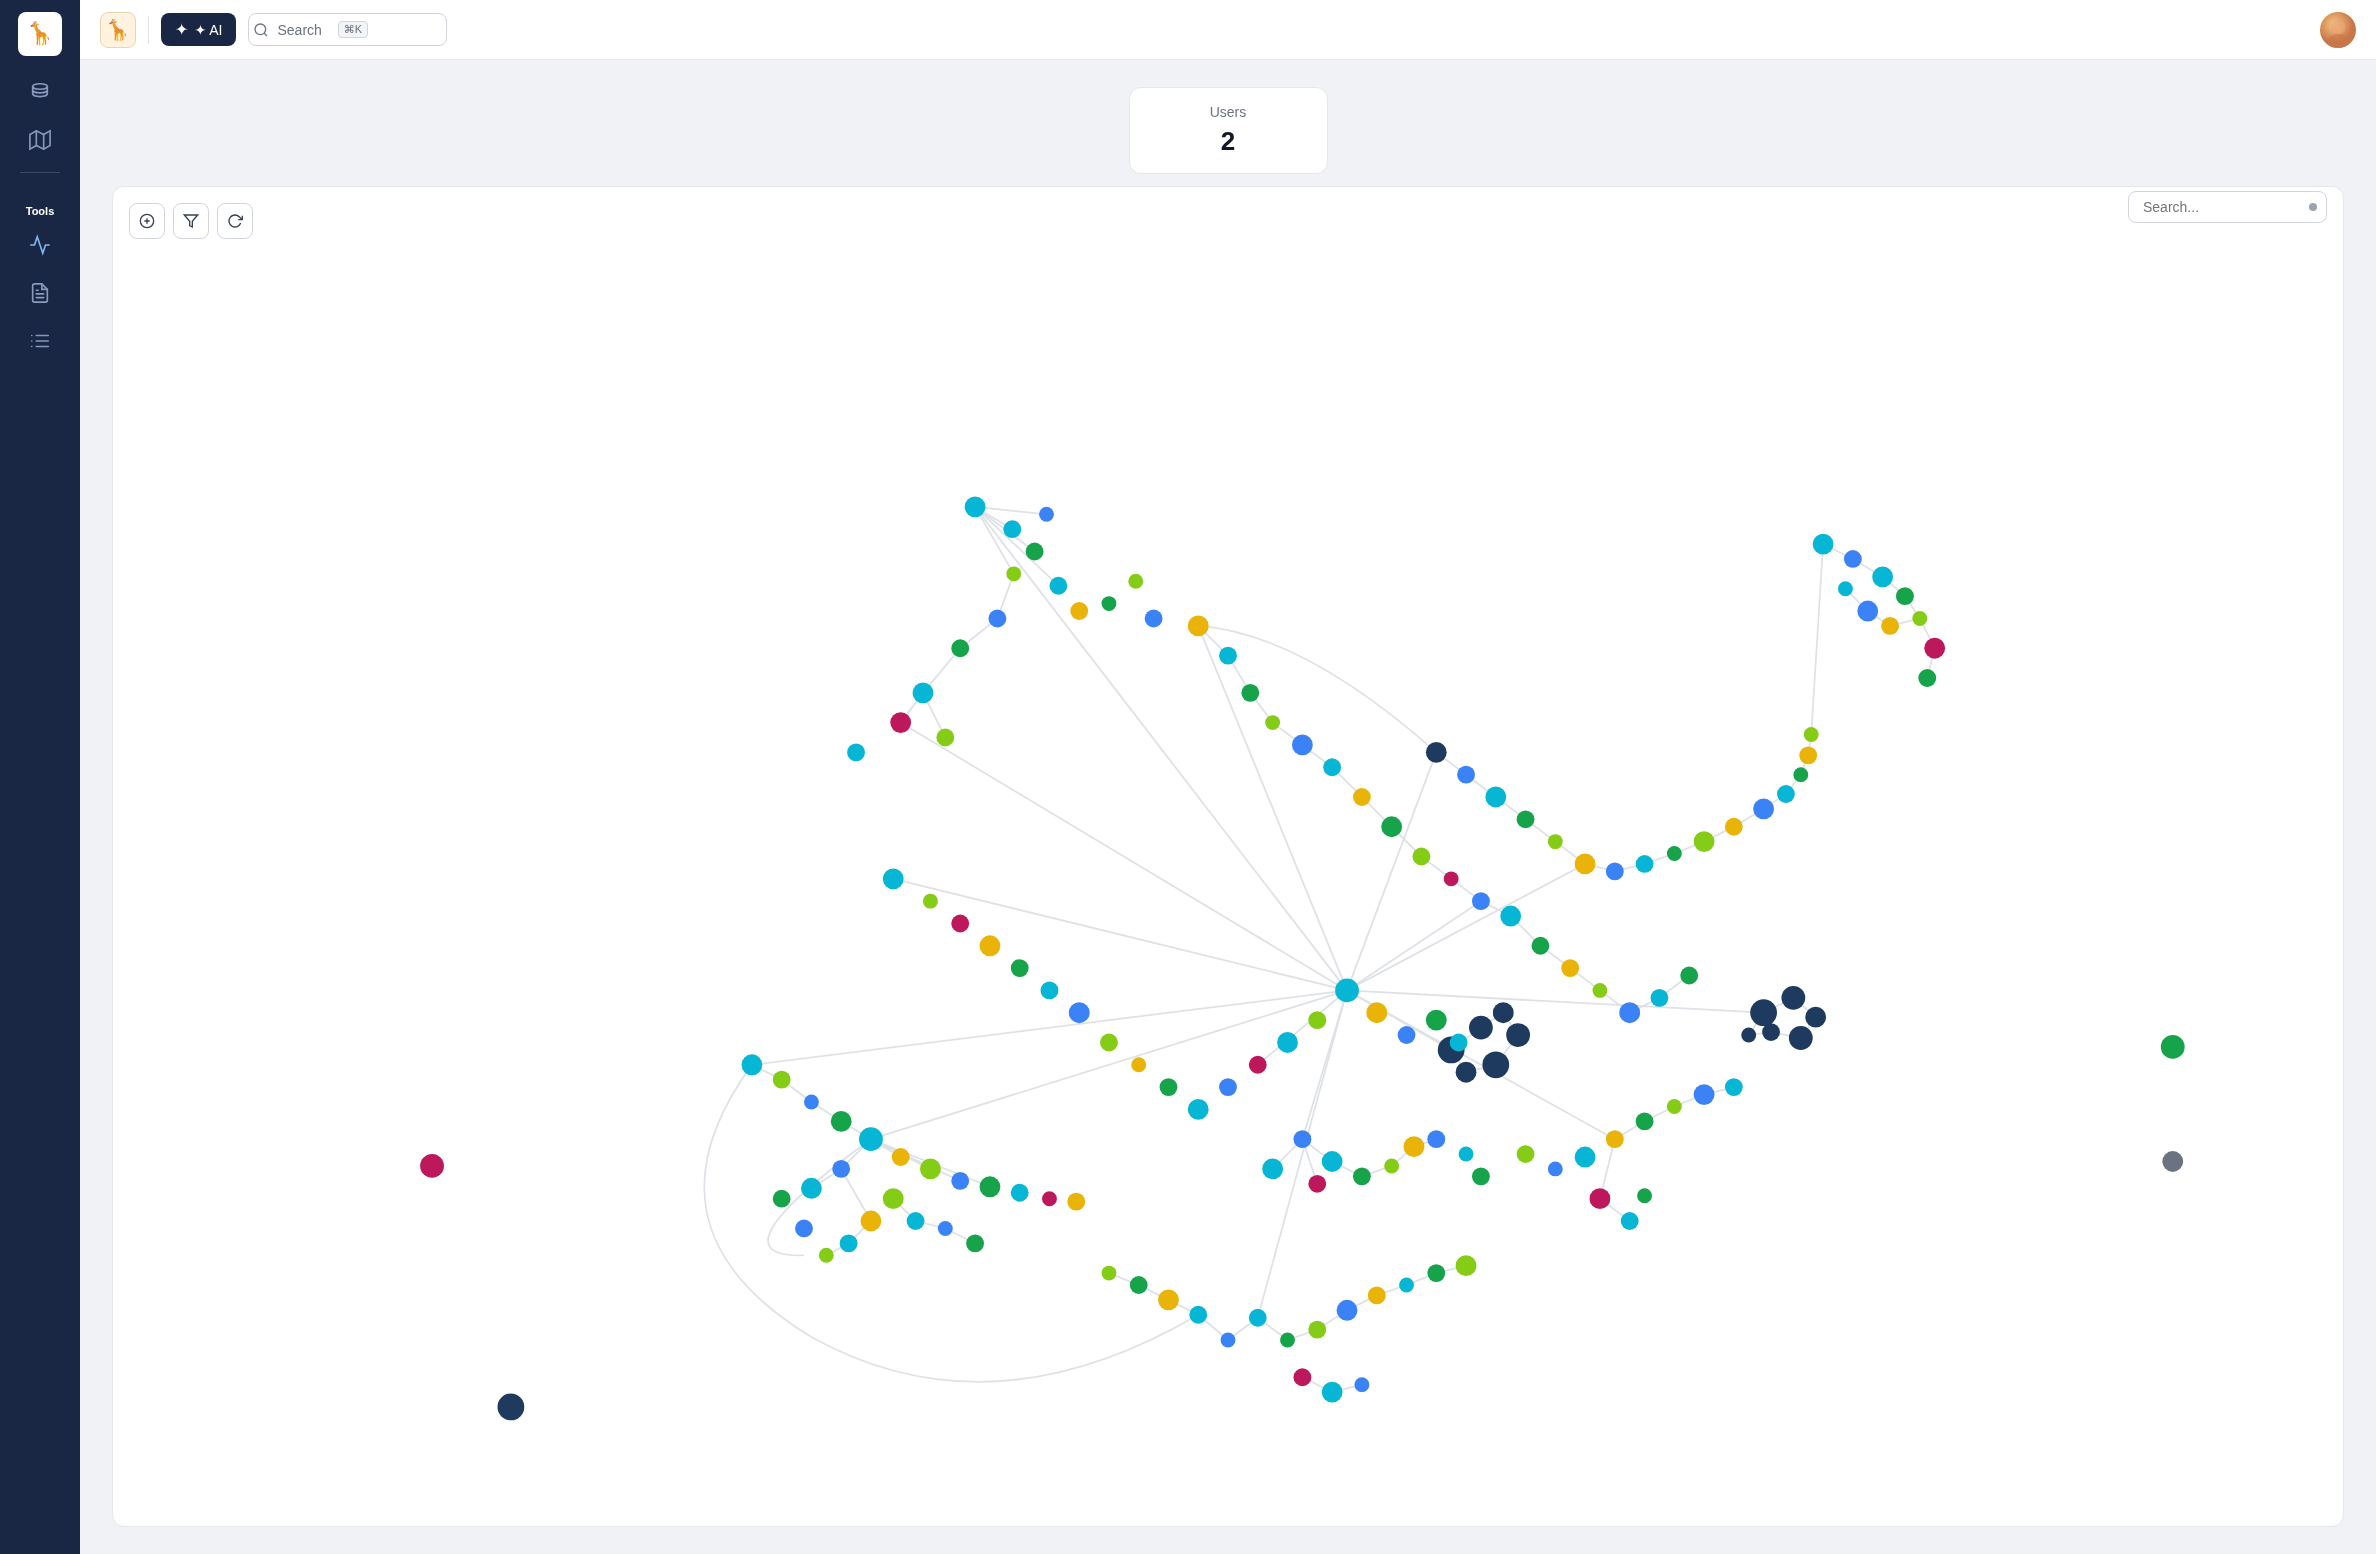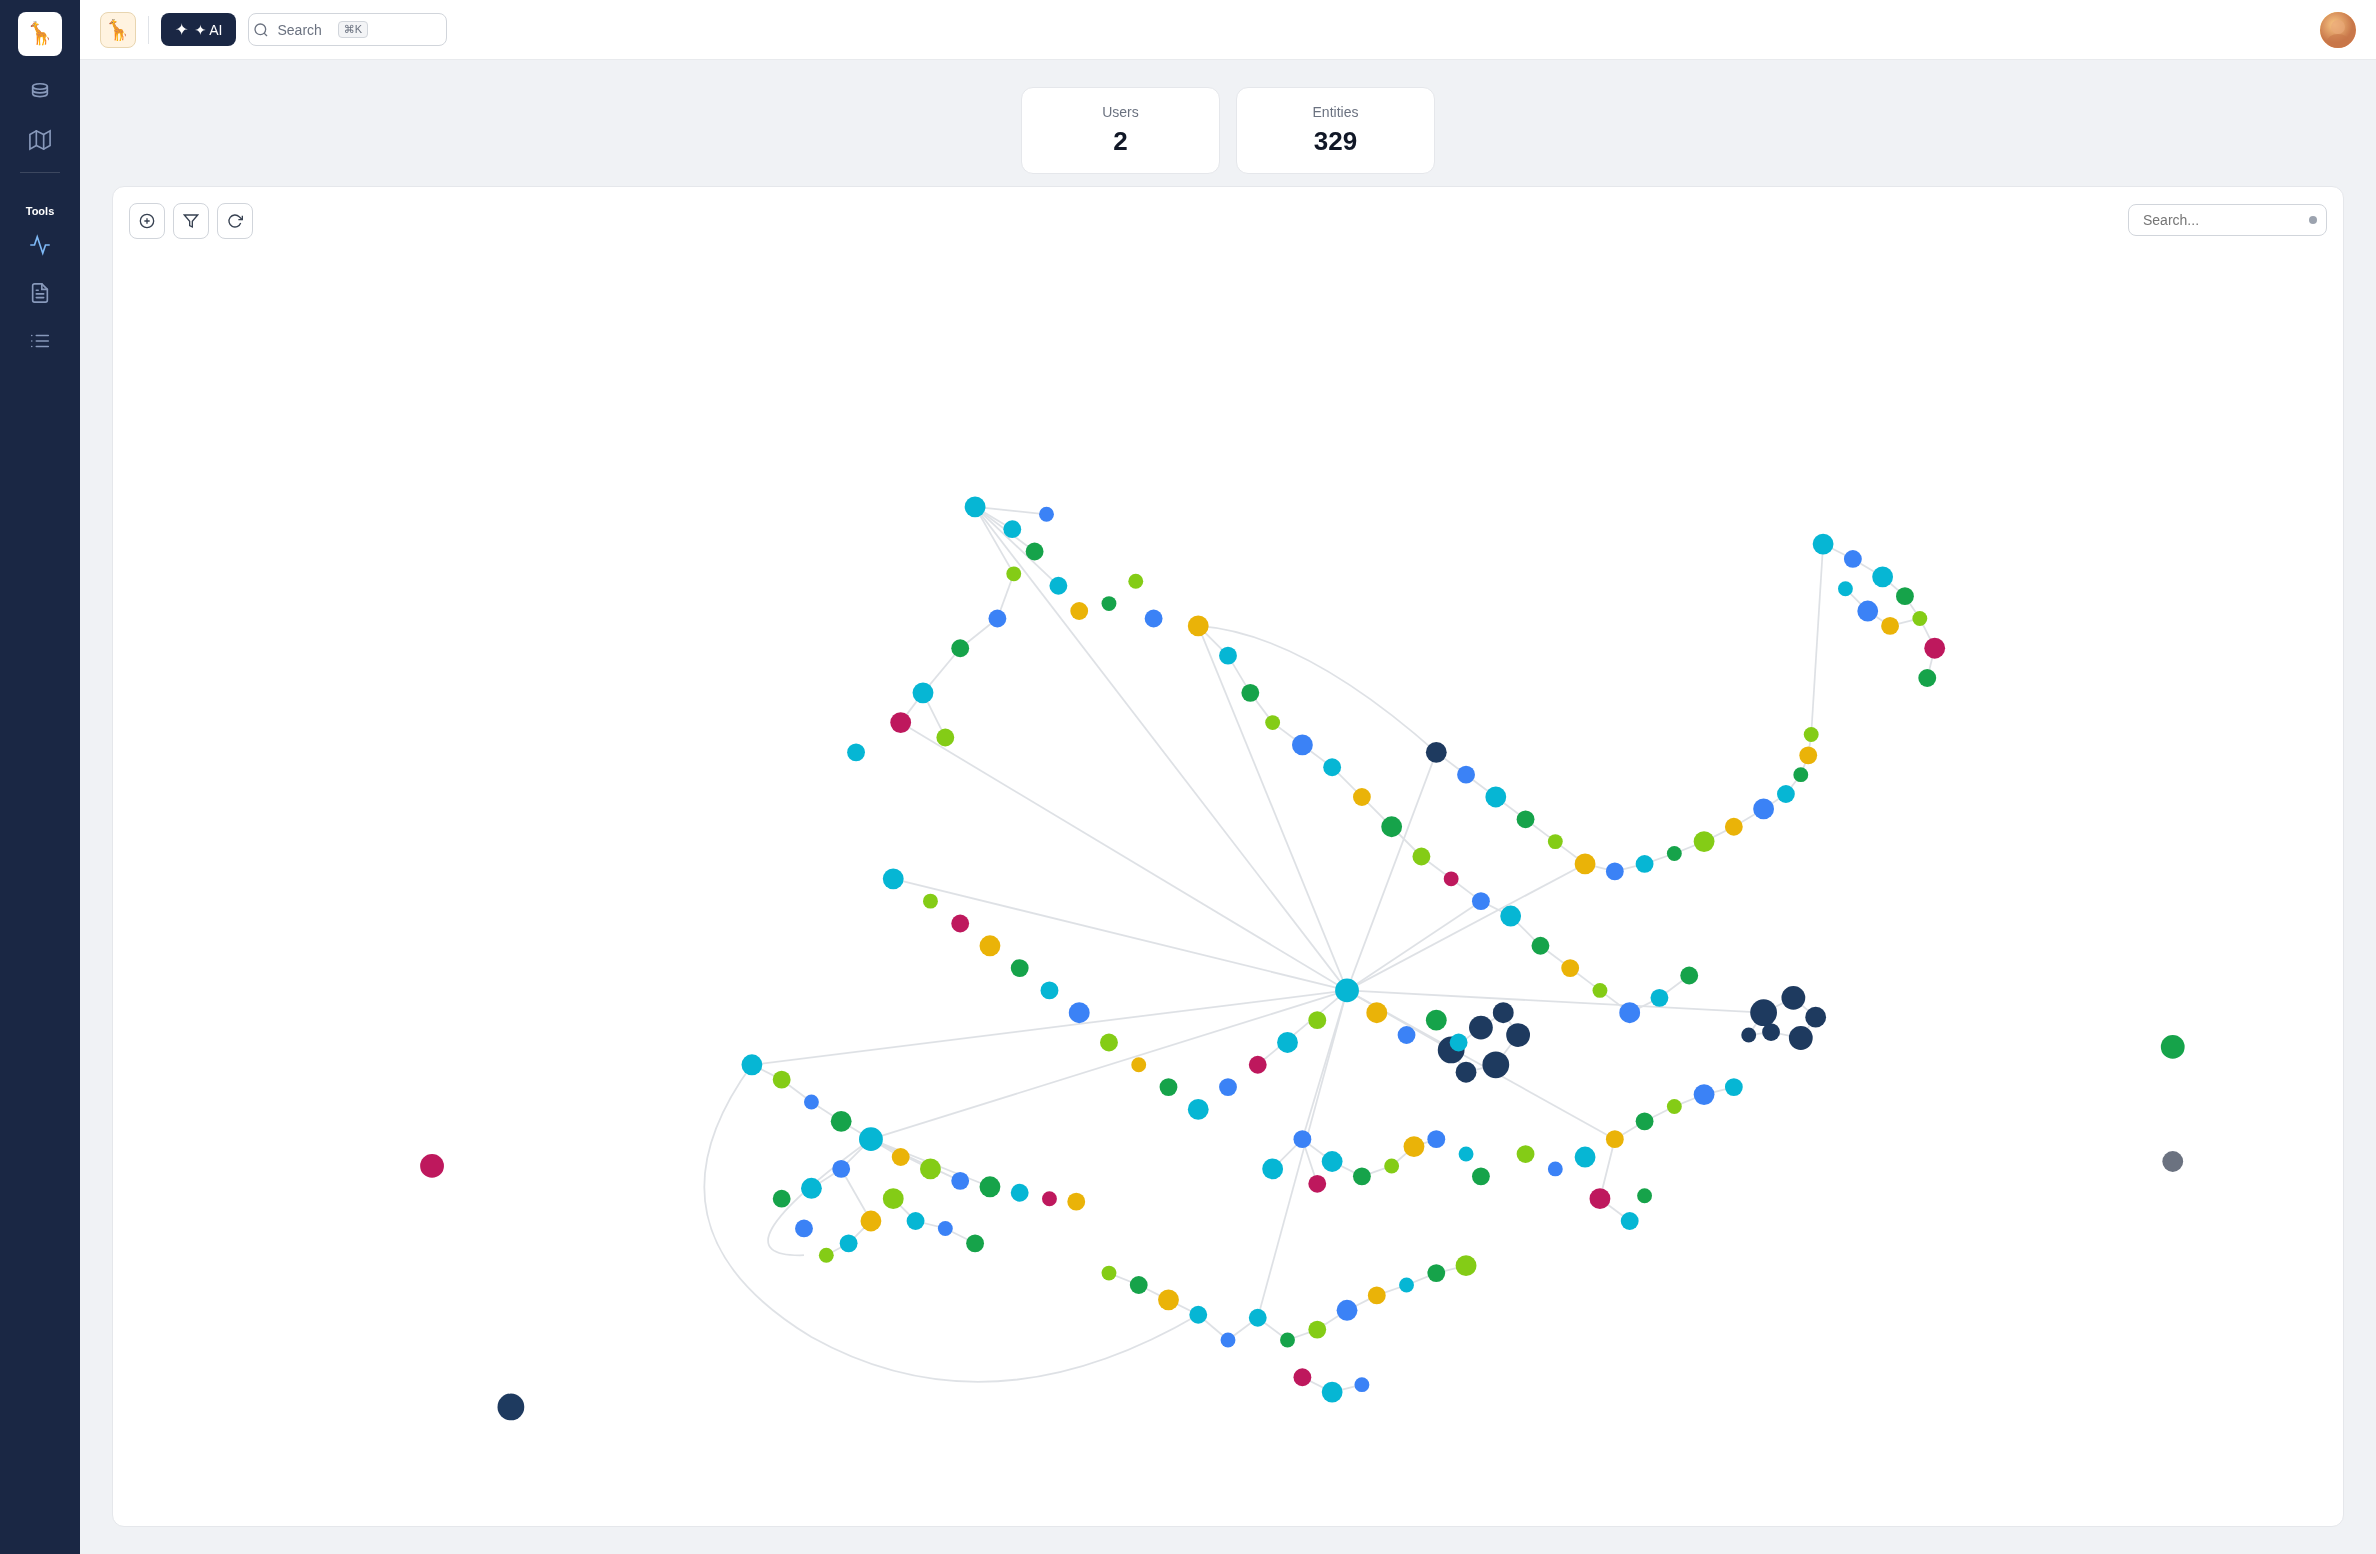--- a/index.html
+++ b/index.html
@@ -203,21 +203,21 @@
       border-radius: 8px;
       display: flex;
       align-items: center;
       justify-content: center;
       cursor: pointer;
       color: #374151;
       font-size: 16px;
     }
     .graph-search {
       position: absolute;
-      top: 17px;
+      top: 4px;
       right: 16px;
       z-index: 10;
     }
     .graph-search input {
       border: 1px solid #d1d5db;
       border-radius: 8px;
       padding: 7px 36px 7px 14px;
       font-size: 14px;
       color: #6b7280;
       outline: none;
@@ -329,24 +329,20 @@
       </svg>
     </div>
   </div>
 
   <div class="content">
 
     <div class="stats-row">
       <div class="stat-card">
         <div class="stat-label">Users</div>
         <div class="stat-value">2</div>
-      </div>
-      <div class="stat-card">
-        <div class="stat-label">Entities</div>
-        <div class="stat-value">329</div>
       </div>
     </div>
 
     <div class="graph-panel">
 
       <div class="graph-toolbar">
         <div class="graph-btn">
           <svg width="16" height="16" viewBox="0 0 24 24" fill="none" stroke="currentColor" stroke-width="2">
             <circle cx="12" cy="12" r="10"></circle>
             <line x1="12" y1="8" x2="12" y2="16"></line>

